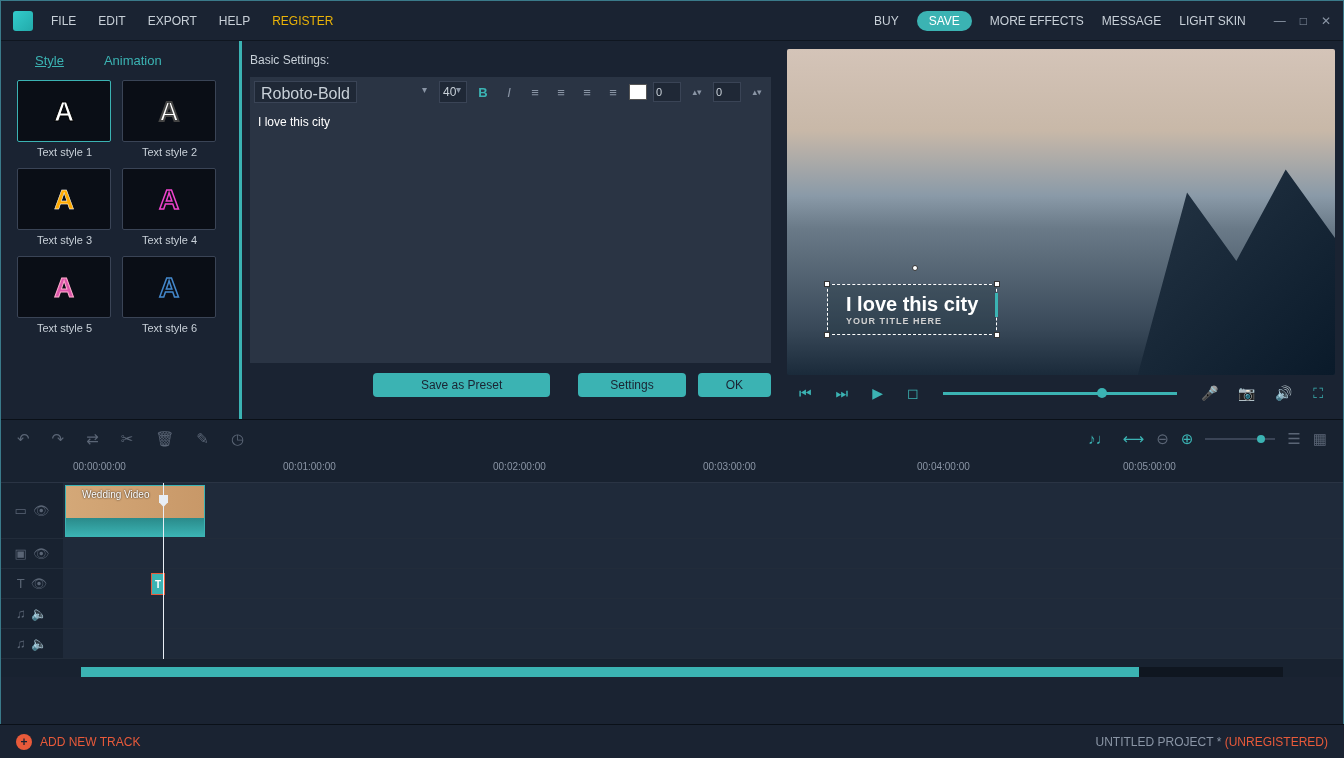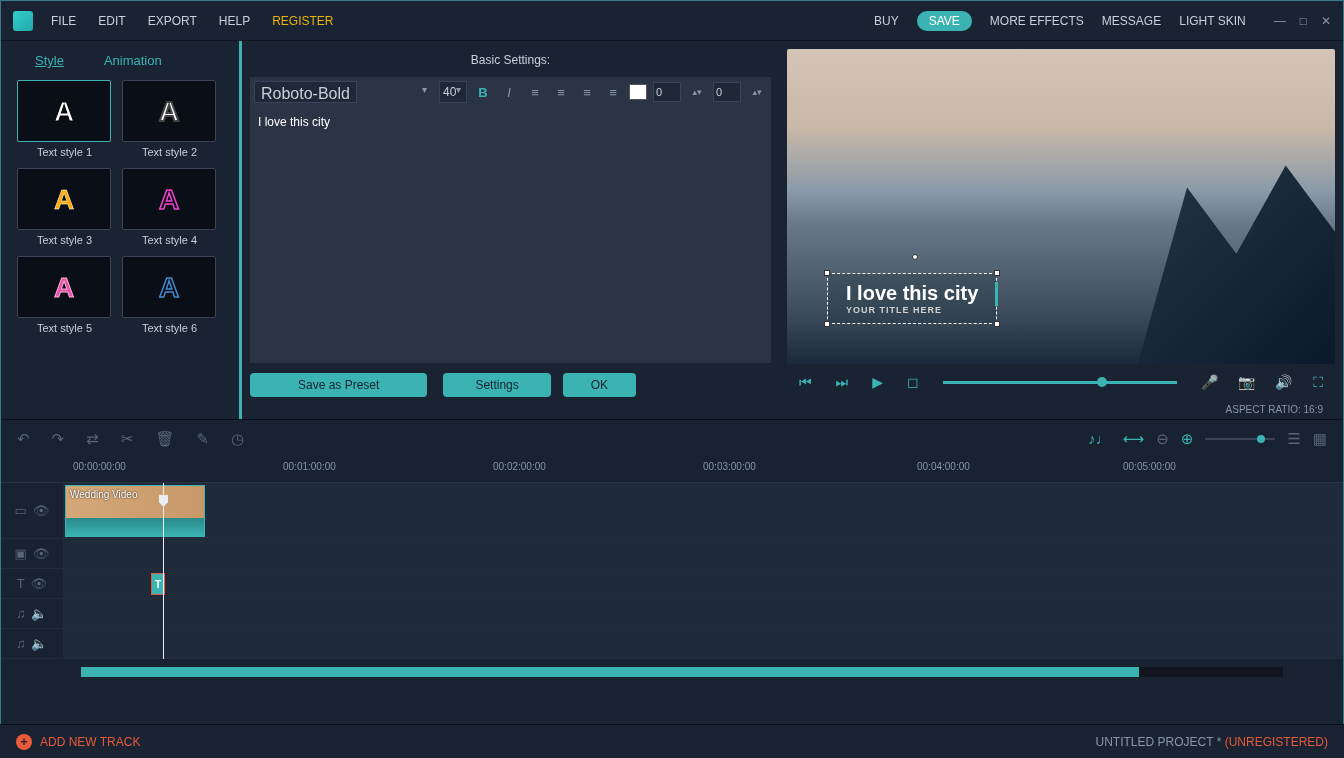--- a/index.html
+++ b/index.html
@@ -21,29 +21,29 @@
 .tab { color:#3bb3b3; cursor:pointer; font-size:13px; }
 .tab.active { text-decoration:underline; }
 .styles-grid { display:grid; grid-template-columns:1fr 1fr; gap:10px; }
 .style-item { text-align:center; }
 .style-thumb { width:94px; height:62px; background:#0a0e16; border:1px solid #3a4456; border-radius:2px; display:flex; align-items:center; justify-content:center; cursor:pointer; }
 .style-thumb.sel { border:1px solid #3bb3b3; }
 .style-thumb svg { width:40px; height:40px; }
 .style-label { font-size:11px; margin-top:4px; color:#c8d0d8; }
 
 .mid-panel { width:540px; padding:12px 8px; display:flex; flex-direction:column; border-left:3px solid #3bb3b3; margin-left:6px; }
-.mid-title { font-size:12px; color:#c8d0d8; margin-bottom:10px;text-align:center; }
+.mid-title { font-size:12px; color:#c8d0d8; margin-bottom:10px; }
 .toolbar-row { display:flex; gap:6px; align-items:center; background:#2a3444; padding:4px; }
 .font-sel { flex:1; background:#1f2836; border:1px solid #3a4456; color:#c8d0d8; padding:3px 6px; font-size:16px; height:22px; }
 .size-sel { width:28px; background:#1f2836; border:1px solid #3a4456; color:#c8d0d8; padding:3px; font-size:12px; height:22px; }
 .fmt-btn { width:20px; height:20px; display:flex; align-items:center; justify-content:center; cursor:pointer; color:#8a95a5; font-size:13px; }
 .color-sw { width:18px; height:16px; background:#fff; border:1px solid #555; cursor:pointer; }
 .num-in { width:28px; background:#1f2836; border:1px solid #3a4456; color:#c8d0d8; padding:2px; font-size:11px; height:20px; }
 .text-area { flex:1; background:#2a3444; border:none; color:#fff; padding:8px; font-size:12px; resize:none; outline:none; margin-top:0; }
-.btn-row { display:flex; gap:16px; padding:10px 0; justify-content:flex-start; }
+.btn-row { display:flex; gap:28px; padding:10px 0; justify-content:flex-end; }
 .btn { background:#3bb3b3; color:#1a2332; padding:5px 24px; border-radius:4px; border:none; cursor:pointer; font-size:12px; }
 .btn.wide { padding:5px 48px; }
 
 .preview-panel { flex:1; padding:8px 8px 0 8px; display:flex; flex-direction:column; }
 .preview { flex:1; background:linear-gradient(180deg,#d4c4b8 0%,#c8b8a8 25%,#8a9aa8 45%,#6a7a88 55%,#3a4a5a 85%,#1a2a3a 100%); position:relative; border-radius:2px; overflow:hidden; }
 .mountain { position:absolute; right:0; top:30%; width:45%; height:70%; background:linear-gradient(135deg,#2a3a4a,#0a1a2a); clip-path:polygon(20% 100%,40% 20%,60% 50%,80% 10%,100% 40%,100% 100%); }
 .text-overlay { position:absolute; left:40px; bottom:40px; border:1px dashed #fff; padding:8px 18px; background:rgba(30,50,60,0.3); }
 .ov-title { color:#fff; font-size:20px; font-weight:bold; }
 .ov-sub { color:#d0d0d0; font-size:9px; letter-spacing:1px;font-weight:bold; }
 .ov-accent { position:absolute; right:-2px; top:8px; width:3px; height:24px; background:#3bb3b3; }
@@ -65,21 +65,21 @@
 
 .timeline { background:#182230; position:relative; }
 .ruler { height:26px; display:flex; position:relative; border-bottom:1px solid #2a3444; padding-left:70px; }
 .ruler-mark { position:absolute; top:4px; font-size:10px; color:#8a95a5; }
 .tracks { }
 .track { height:30px; display:flex; align-items:center; border-bottom:1px solid #222c3a; }
 .track.tall { height:56px; }
 .track-head { width:62px; display:flex; align-items:center; justify-content:center; gap:6px; color:#5a6575; font-size:13px; }
 .track-body { flex:1; background:#1f2a3a; height:100%; position:relative; }
 .clip { position:absolute; left:2px; top:2px; height:52px; width:140px; background:linear-gradient(90deg,#d4a878,#c89868); border:1px solid #3bb3b3; }
-.clip-label { position:absolute; top:3px; left:4px; font-size:10px; color:#fff; z-index:2; text-shadow:0 0 2px #000; }
+.clip-label { position:absolute; top:3px; left:16px; font-size:10px; color:#fff; z-index:2; text-shadow:0 0 2px #000; }
 .clip-wave { position:absolute; bottom:0; left:0; right:0; height:18px; background:linear-gradient(180deg,#2a8a8a,#3bb3b3); }
 .text-clip { position:absolute; left:88px; top:4px; width:14px; height:22px; background:#3bb3b3; border:1px solid #e85a3a; display:flex; align-items:center; justify-content:center; font-size:10px; font-weight:bold; color:#fff; }
 .playhead { position:absolute; left:162px; top:0; bottom:0; width:1px; background:#e8eef5; z-index:5; }
 .playhead::before { content:''; position:absolute; top:12px; left:-4px; width:9px; height:12px; background:#e8eef5; clip-path:polygon(0 0,100% 0,100% 60%,50% 100%,0 60%); }
 .tl-scroll { height:10px; background:#0f1620; margin:8px 60px 0 80px; position:relative; }
 .tl-scroll-thumb { position:absolute; left:0; width:88%; height:100%; background:#3bb3b3; }
 
 .footer { position:absolute; bottom:0; left:0; right:0; height:34px; background:#1a2332; display:flex; align-items:center; padding:0 16px; border-top:1px solid #0a1018; }
 .add-track { color:#e85a3a; display:flex; align-items:center; gap:8px; cursor:pointer; font-size:12px; }
 .add-icon { width:16px; height:16px; border-radius:50%; background:#e85a3a; color:#1a2332; display:flex; align-items:center; justify-content:center; font-weight:bold; }
@@ -223,21 +223,20 @@
       <span class="pv-btn">◻</span>
       <div class="pv-slider"></div>
       <div class="pv-right">
         <span class="pv-btn">🎤</span>
         <span class="pv-btn">📷</span>
         <span class="pv-btn">🔊</span>
         <span class="pv-btn">⛶</span>
       </div>
     </div>
     <div class="time-info">
-      <div class="aspect">ASPECT RATIO: 16:9</div>
     </div>
   </div>
 </div>
 
 <div class="timeline-tools">
   <span class="tl-tool">↶</span>
   <span class="tl-tool">↷</span>
   <span class="tl-tool">⇄</span>
   <span class="tl-tool">✂</span>
   <span class="tl-tool">🗑</span>

